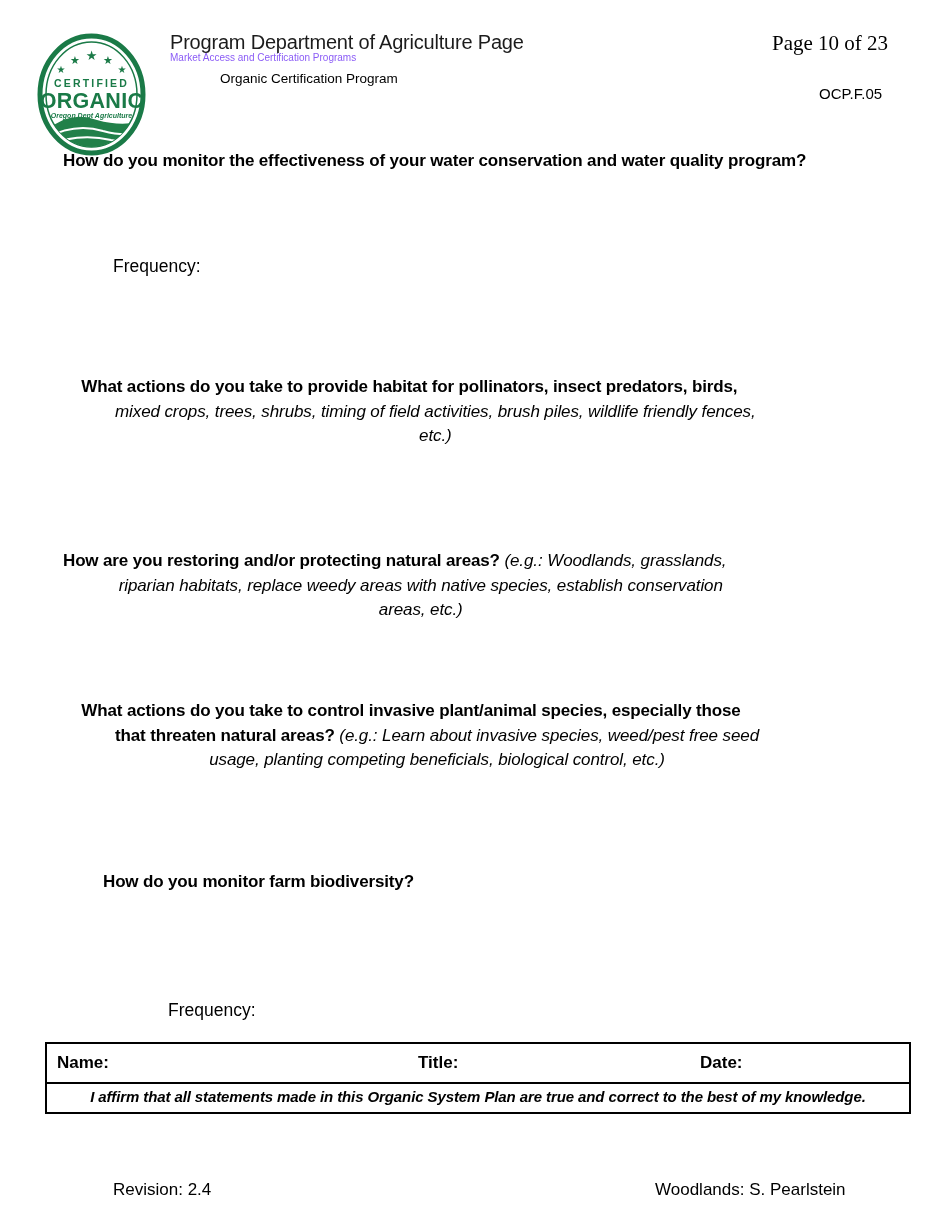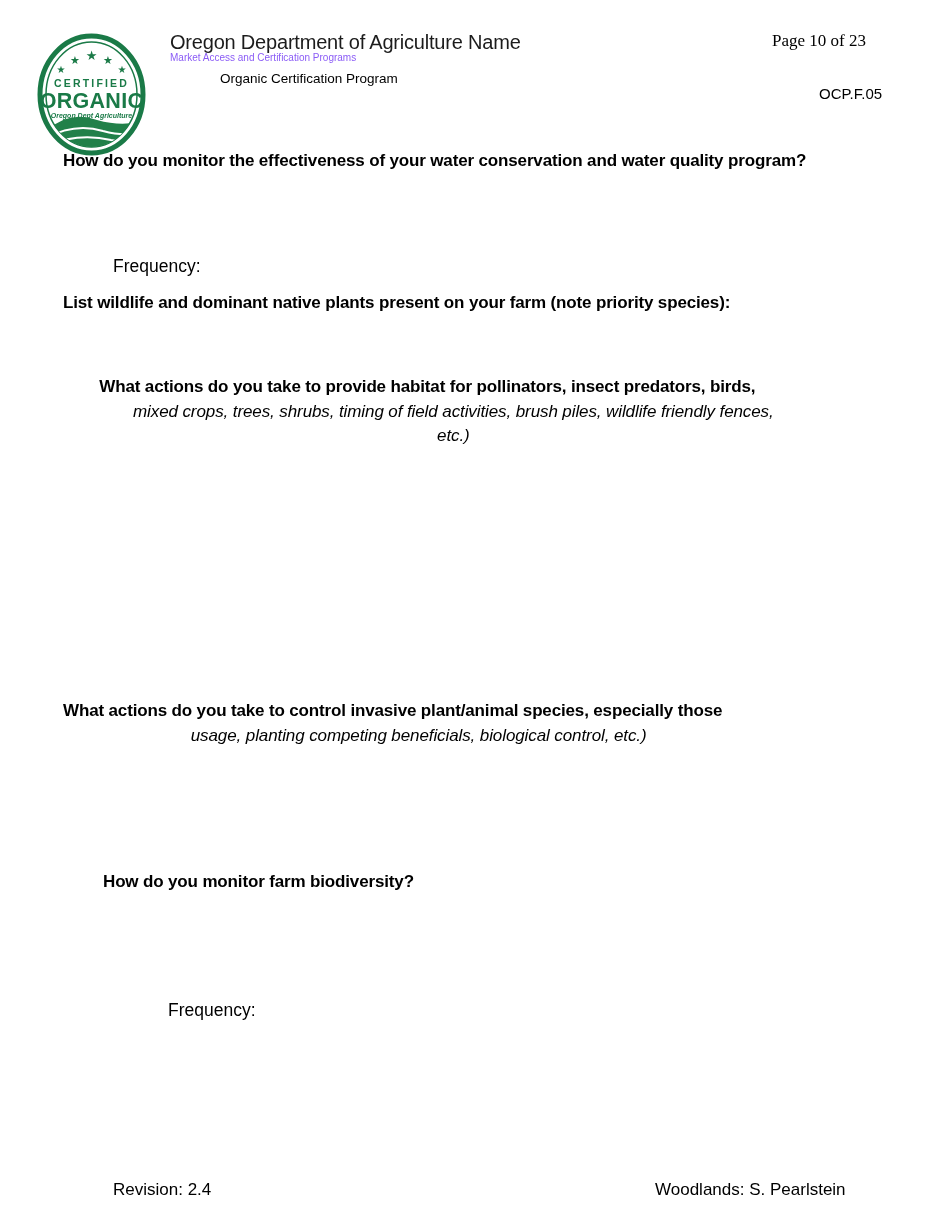--- a/index.html
+++ b/index.html
@@ -5,21 +5,21 @@
   html,body { margin:0; padding:0; background:#ffffff; }
   .page {
     position:relative; width:950px; height:1230px; background:#ffffff;
     font-family:"Liberation Sans", sans-serif; color:#000; overflow:hidden;
   }
   
   .logo { position:absolute; left:37px; top:33px; width:109px; height:123px; }
   .hdr-title { position:absolute; left:170px; top:31px; font-size:20px; letter-spacing:-0.2px; color:#1c1c1c; white-space:nowrap; }
   .hdr-sub1 { position:absolute; left:170px; top:52px; font-size:10px; color:#8b5cf6; white-space:nowrap; }
   .hdr-sub2 { position:absolute; left:220px; top:71px; font-size:13.5px; color:#000000; white-space:nowrap; }
-  .hdr-page { position:absolute; left:772px; top:31px; font-family:"Liberation Serif", serif; font-size:17px; white-space:nowrap; }
+  .hdr-page { position:absolute; left:772px; top:31px; font-family:"Liberation Serif", serif; font-size:21px; white-space:nowrap; }
   .hdr-code { position:absolute; left:819px; top:85px; font-size:15px; white-space:nowrap; }
   
   .q {
     position:absolute; left:63px; font-weight:bold; font-size:17px;
     line-height:24.5px; letter-spacing:-0.15px; white-space:nowrap;text-align:center;
   }
   .q .cont { margin-left:52px; }
   .q .eg { font-weight:normal; font-style:italic; letter-spacing:-0.1px; }
   .freq { position:absolute; font-size:17.5px; white-space:nowrap; }
   
@@ -57,48 +57,61 @@
     <clipPath id="logoclip">
         <ellipse cx="54.5" cy="61.5" rx="45.5" ry="52.5"></ellipse>
       </clipPath>
     <g clip-path="url(#logoclip)">
       <path d="M6,101 Q30,76 60,87 Q85,94 105,88 L105,120 L6,120 Z" fill="#218049"></path>
       <path d="M6,107 Q36,89 66,98 Q88,104 105,99" fill="none" stroke="#ffffff" stroke-width="2"></path>
       <path d="M6,114 Q40,99 74,107 Q93,111 105,107" fill="none" stroke="#ffffff" stroke-width="2"></path>
     </g>
   </svg>
 
-  <div class="hdr-title">Oregon Department of Agriculture Name</div>
+  <div class="hdr-title">Program Department of Agriculture Page</div>
   <div class="hdr-sub1">Market Access and Certification Programs</div>
   <div class="hdr-sub2">Organic Certification Program</div>
   <div class="hdr-page">Page 10 of 23</div>
   <div class="hdr-code">OCP.F.05</div>
 
   <div class="q" style="top:149px;">How do you monitor the effectiveness of your water conservation and water quality program?</div>
 
   <div class="freq" style="left:113px; top:256px;">Frequency:</div>
 
-  <div class="q" style="top:291px;">List wildlife and dominant native plants present on your farm (note priority species):</div>
 
-  <div class="q" style="top:375px;margin-left:18px;">
+  <div class="q" style="top:375px;">
     <div>What actions do you take to provide habitat for pollinators, insect predators, birds,</div>
     <div class="cont eg">mixed crops, trees, shrubs, timing of field activities, brush piles, wildlife friendly fences,</div>
     <div class="cont eg">etc.)</div>
   </div>
 
+  <div class="q" style="top:549px;">
+    <div><span>How are you restoring and/or protecting natural areas?</span><span class="eg"> (e.g.: Woodlands, grasslands,</span></div>
+    <div class="cont eg">riparian habitats, replace weedy areas with native species, establish conservation</div>
+    <div class="cont eg">areas, etc.)</div>
+  </div>
 
   <div class="q" style="top:699px;">
     <div>What actions do you take to control invasive plant/animal species, especially those</div>
+    <div class="cont"><span>that threaten natural areas?</span><span class="eg"> (e.g.: Learn about invasive species, weed/pest free seed</span></div>
     <div class="cont eg">usage, planting competing beneficials, biological control, etc.)</div>
   </div>
 
   <div class="q" style="top:870px;margin-left:40px;">How do you monitor farm biodiversity?</div>
 
   <div class="freq" style="left:168px; top:1000px;">Frequency:</div>
 
+  <div class="sig-table">
+    <div class="sig-row1">
+      <span class="sig-name">Name:</span>
+      <span class="sig-title">Title:</span>
+      <span class="sig-date">Date:</span>
+    </div>
+    <div class="sig-row2">I affirm that all statements made in this Organic System Plan are true and correct to the best of my knowledge.</div>
+  </div>
 
   <div class="foot foot-left">
     <div>Revision: 2.4</div>
     
   </div>
   <div class="foot foot-right">
     <div>Woodlands: S. Pearlstein</div>
     
   </div>
 

